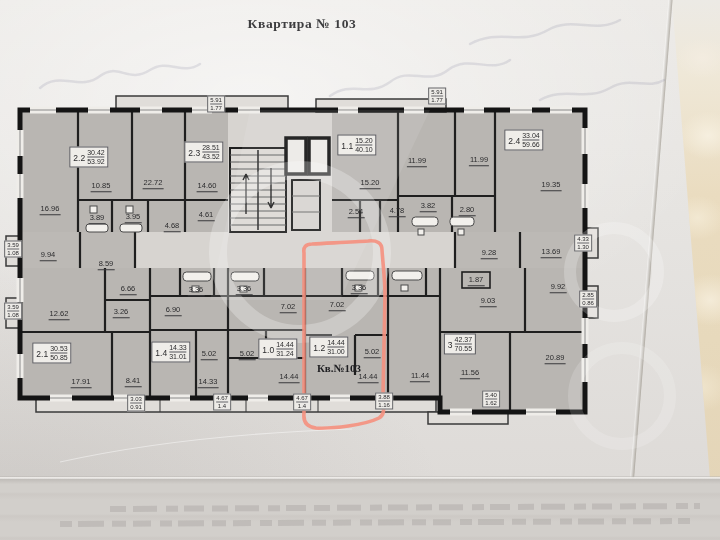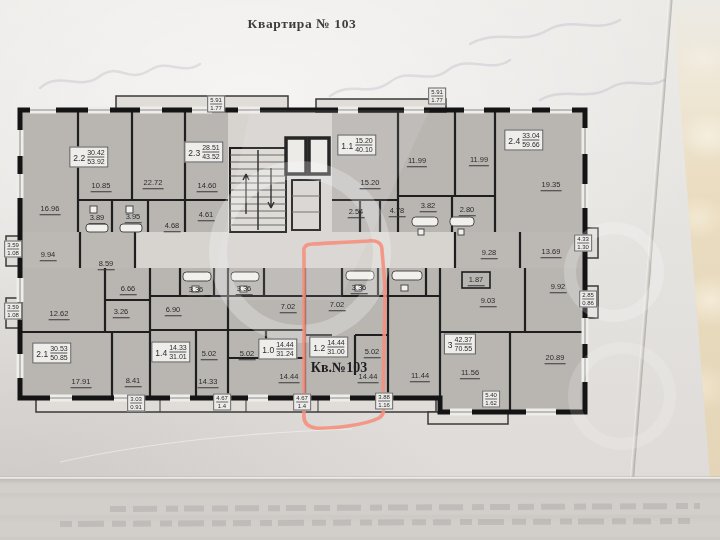--- a/index.html
+++ b/index.html
@@ -73,21 +73,21 @@
   .bl{
     position:absolute;transform:translate(-50%,-50%);
     background:#edebe7;border:1px solid #66666a;
     text-align:center;padding:0 2px;white-space:nowrap;
   }
   .bl span{display:block;font-size:6px;line-height:7px;}
   .bl span:first-child{border-bottom:1px solid #66666a;}
   
   .kv{
     position:absolute;left:339px;top:368px;transform:translate(-50%,-50%);
-    font-family:"Liberation Serif",serif;font-weight:bold;font-size:14px;
+    font-family:"Liberation Serif",serif;font-weight:bold;font-size:11px;
     color:#1f1f22;white-space:nowrap;
   }
 </style>
 </head>
 <body>
 
 <div class="photo">
   <div class="paper"></div>
   <div class="blanket"></div>
   <div class="paper-edge"></div>

